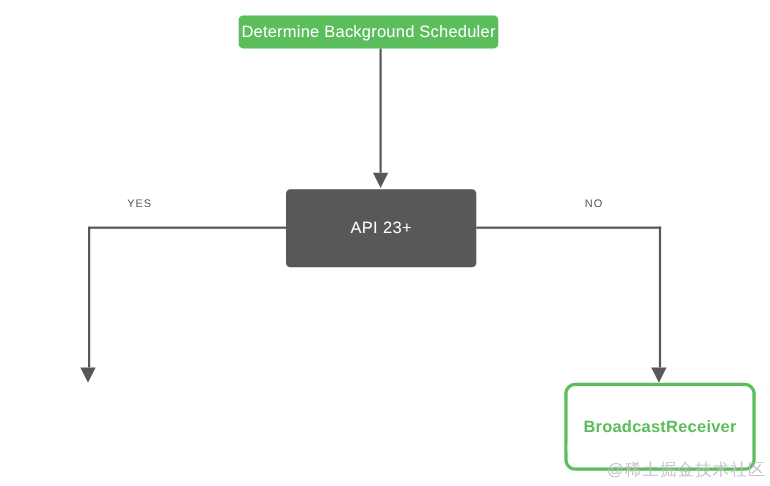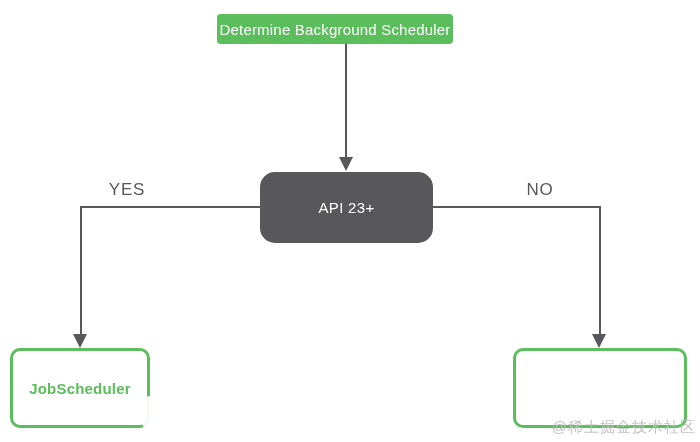--- a/index.html
+++ b/index.html
@@ -24,21 +24,21 @@
     background:var(--green);
     border-radius:4px;
     color:#ffffff;
     font-size:15px;font-weight:500;letter-spacing:.2px;
     display:flex;align-items:center;justify-content:center;
     z-index:2;
   }
   .node-decision{
     position:absolute;left:260px;top:172px;width:173px;height:71px;
     background:var(--dark);
-    border-radius:15px;
+    border-radius:4px;
     color:#ffffff;
     font-size:15px;font-weight:500;letter-spacing:.3px;
     display:flex;align-items:center;justify-content:center;
     z-index:2;
   }
   .node-outcome{
     position:absolute;top:348px;height:80px;
     background:#ffffff;
     border:3px solid var(--green);
     border-radius:10px;
@@ -64,21 +64,21 @@
     border-right:7px solid transparent;
     border-top:14px solid var(--dark);
   }
   .arrow-top{left:339px;top:157px;}
   .arrow-left{left:73px;top:334px;}
   .arrow-right{left:592px;top:334px;}
   
   .branch-label{
     position:absolute;top:180px;width:60px;
     color:var(--dark);
-    font-size:17px;font-weight:500;letter-spacing:.8px;
+    font-size:10px;font-weight:500;letter-spacing:.8px;
     text-align:center;
     z-index:1;
   }
   .label-yes{left:97px;}
   .label-no{left:510px;}
   
   .wm-blob{
     position:absolute;left:142px;top:396px;width:78px;height:34px;
     background:rgba(255,255,255,0.92);
     border-radius:8px;z-index:3;
@@ -115,25 +115,23 @@
   <div class="line v-line-right"></div>
   <div class="arrow-down arrow-right"></div>
 
   <div class="branch-label label-yes">YES</div>
   <div class="branch-label label-no">NO</div>
 
   <div class="node-start">Determine Background Scheduler</div>
 
   <div class="node-decision">API 23+</div>
 
-  <div class="node-outcome node-yes">
-    <span>JobScheduler</span>
-  </div>
 
   <div class="node-outcome node-no">
+    <span>BroadcastReceiver</span>
   </div>
 
   <div class="wm-blob"></div>
   <div class="wm-strip-a"></div>
   <div class="wm-strip-b"></div>
   <div class="watermark-text">@稀土掘金技术社区</div>
 
 </div>
 
 </body></html>

